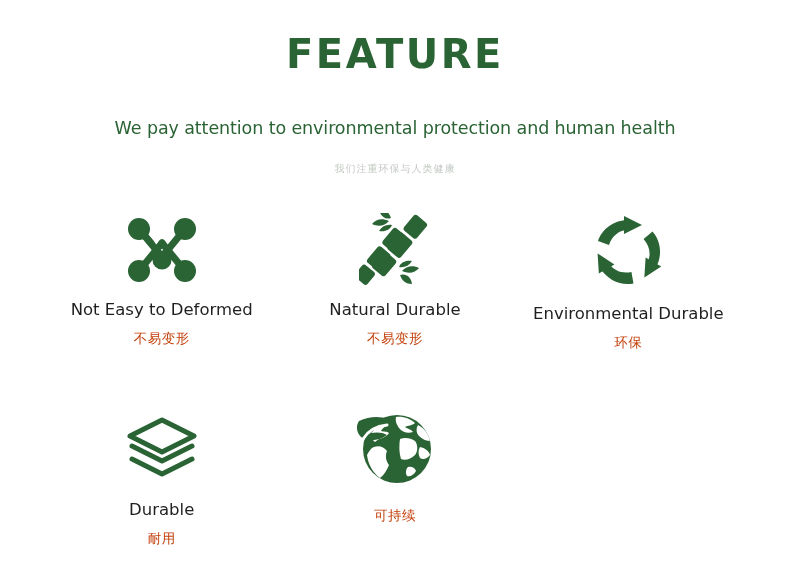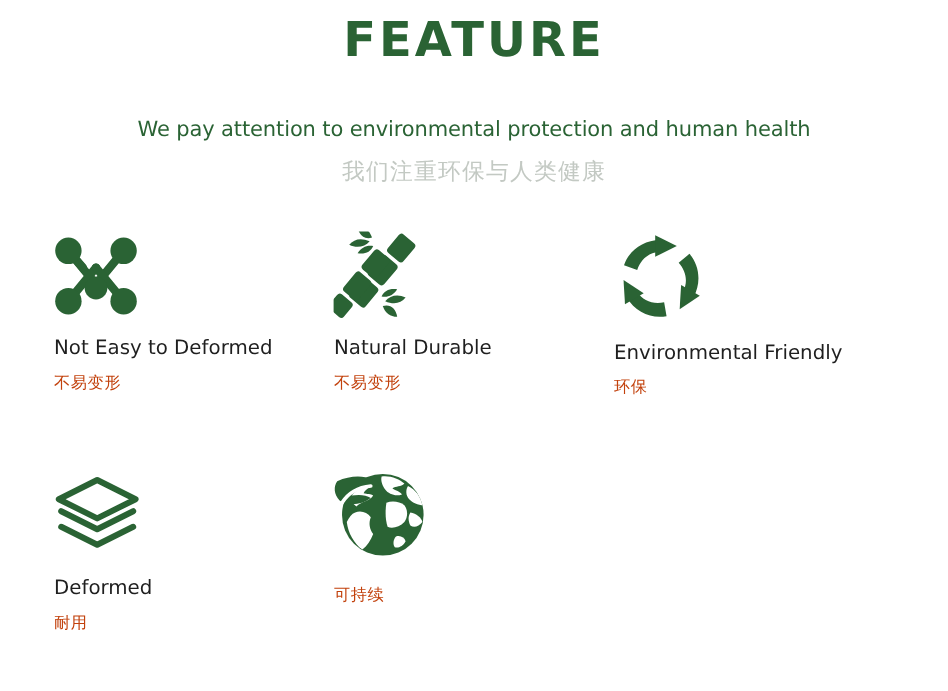--- a/index.html
+++ b/index.html
@@ -16,61 +16,61 @@
   .page {
     position: relative;
     width: 790px;
     height: 576px;
     background: #ffffff;
   }
 
   
   .header {
     text-align: center;
-    padding-top: 14px;
+    padding-top: 34px;
   }
   .page-title {
     font-size: 40px;
     font-weight: 700;
     letter-spacing: 2.5px;
     color: #2a6334;
     line-height: 1.0;
     margin: 0;
     font-family: "DejaVu Sans", "Liberation Sans", sans-serif;
   }
   .subtitle-en {
     margin-top: 44px;
     font-size: 17.5px;
     color: #2a6334;
     font-weight: 400;
     letter-spacing: -0.1px;
     font-family: "DejaVu Sans", "Liberation Sans", sans-serif;
   }
   .subtitle-cn {
-    margin-top: 12px;
-    font-size: 19px;
+    margin-top: 24px;
+    font-size: 10px;
     color: #c3c9c3;
     letter-spacing: 1px;
     font-family: Liberation Serif, serif;
   }
 
   
   .features-grid {
     margin-top: 28px;
     display: grid;
     grid-template-columns: repeat(3, 1fr);
     grid-template-rows: repeat(2, 196px);
     width: 700px;
     margin-left: auto;
     margin-right: auto;
   }
   .feature-cell {
     display: flex;
     flex-direction: column;
-    align-items: flex-start;
+    align-items: center;
     justify-content: flex-start;
   }
   .icon-wrap {
     height: 92px;
     display: flex;
     align-items: center;
     justify-content: center;
   }
   .icon-wrap svg {
     display: block;
@@ -174,35 +174,35 @@
               <path d="M38 6 C24 6 12 15 8 27 L19 31 C22 22 29 16 38 16 Z"></path>
               <path d="M34 2 L52 11 L34 20 Z"></path>
             </g>
             <g transform="rotate(240 38 38)">
               <path d="M38 6 C24 6 12 15 8 27 L19 31 C22 22 29 16 38 16 Z"></path>
               <path d="M34 2 L52 11 L34 20 Z"></path>
             </g>
           </g>
         </svg>
       </div>
-      <div class="feature-label">Environmental Friendly</div>
+      <div class="feature-label">Environmental Durable</div>
       <div class="feature-label-cn">环保</div>
     </div>
 
     <div class="feature-cell row2">
       <div class="icon-wrap">
         <svg width="72" height="64" viewBox="0 0 72 64">
           <g fill="none" stroke="#2a6334" stroke-width="5" stroke-linejoin="round" stroke-linecap="round">
             <path d="M36 4 L68 20 L36 36 L4 20 Z"></path>
             <path d="M6 30 L36 45 L66 30"></path>
             <path d="M6 43 L36 58 L66 43"></path>
           </g>
         </svg>
       </div>
-      <div class="feature-label">Deformed</div>
+      <div class="feature-label">Durable</div>
       <div class="feature-label-cn">耐用</div>
     </div>
 
     <div class="feature-cell row2">
       <div class="icon-wrap">
         <svg width="78" height="78" viewBox="0 0 78 78">
           <defs>
             <clipPath id="globeClip">
               <circle cx="41" cy="40" r="34"></circle>
             </clipPath>

